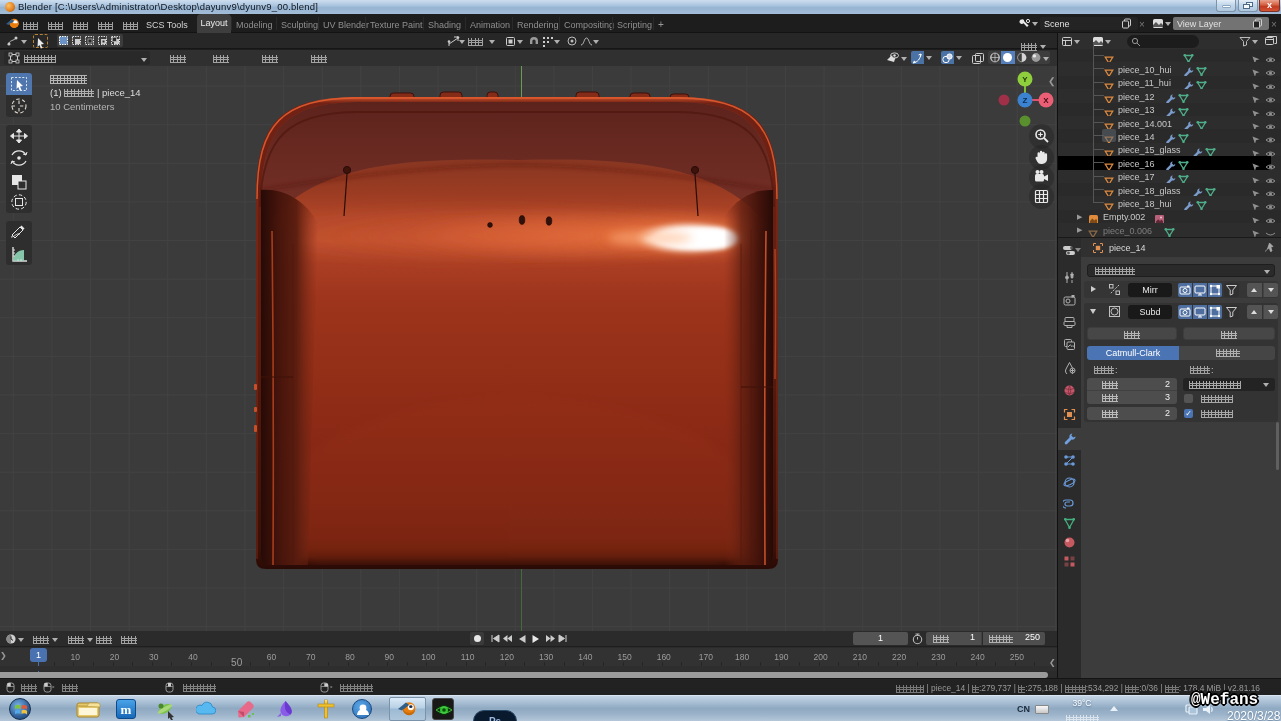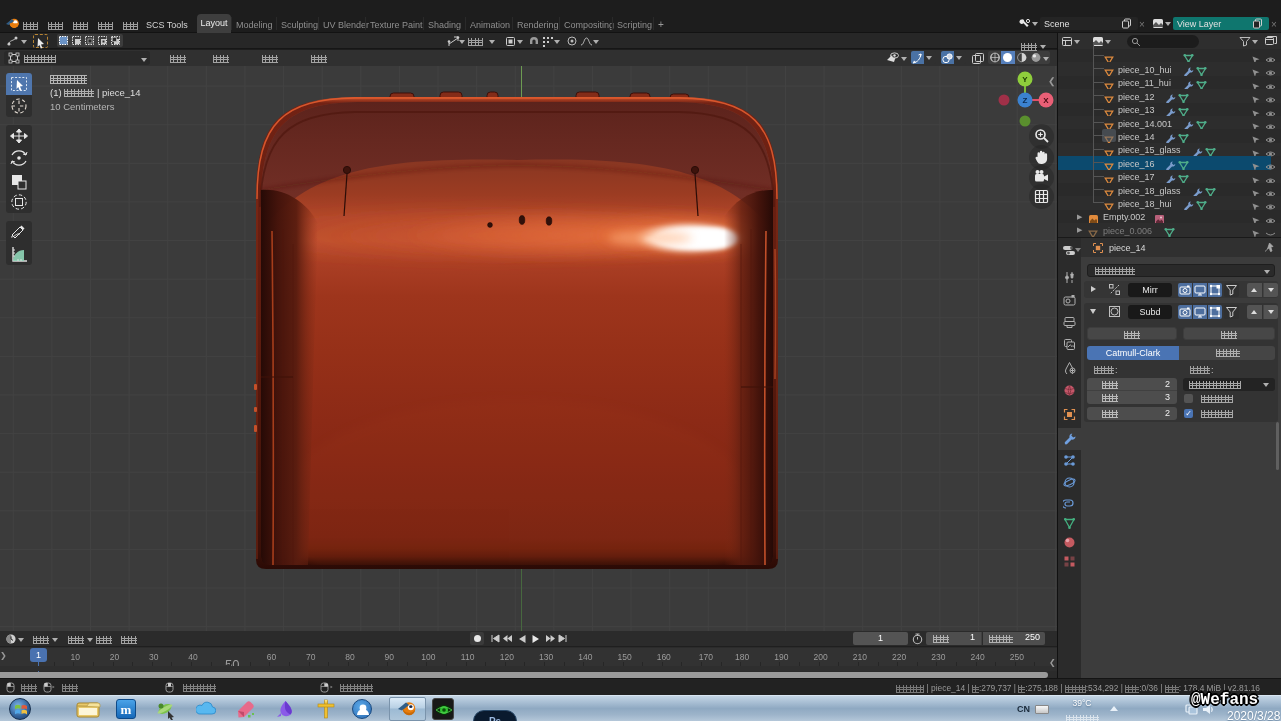--- a/index.html
+++ b/index.html
@@ -13,20 +13,36 @@
 .zz{position:absolute;
   background-image:repeating-linear-gradient(0deg,currentColor 0 1px,transparent 1px 2.6px),
   repeating-linear-gradient(90deg,currentColor 0 1px,transparent 1px 3.4px);
   opacity:.72}
 .ds{display:inline-block;vertical-align:middle;width:0;height:0;
   border-left:3px solid transparent;border-right:3px solid transparent;border-top:4px solid #b0b0b0}
 </style></head>
 <body>
 <div id="root">
 
+<div class="a" id="titlebar" style="left:0;top:0;width:1281px;height:14px;
+  background:linear-gradient(#cfdef0 0%,#a9c4de 40%,#96b4d2 55%,#a3bdd8 100%);">
+  <div class="a" style="left:5px;top:2px;width:10px;height:10px;border-radius:50%;
+    background:radial-gradient(circle at 35% 35%,#ffc066,#e07f1d 60%,#9a4d08)"></div>
+  <div class="a" style="left:18px;top:1px;font-size:9.5px;color:#10141c;letter-spacing:.2px">Blender [C:\Users\Administrator\Desktop\dayunv9\dyunv9_00.blend]</div>
+
+  <div class="a" style="left:1216px;top:0;width:20px;height:12px;border:1px solid #7c93aa;border-top:none;border-radius:0 0 3px 3px;background:linear-gradient(#e4eef8,#c2d6ea 45%,#b0c8de)">
+     <div class="a" style="left:5px;top:5px;width:9px;height:3px;background:#fdfeff;border:1px solid #8ba6c0;border-radius:1px"></div>
+      </div>
+  <div class="a" style="left:1238px;top:0;width:20px;height:12px;border:1px solid #7c93aa;border-top:none;border-radius:0 0 3px 3px;background:linear-gradient(#e4eef8,#c2d6ea 45%,#b0c8de)">
+     <div class="a" style="left:7px;top:2px;width:7px;height:5px;border:1px solid #4e6a88;background:#f5faff"></div>
+     <div class="a" style="left:4px;top:4px;width:7px;height:5px;border:1px solid #4e6a88;background:#f5faff"></div>
+      </div>
+  <div class="a" style="left:1259px;top:0;width:21px;height:12px;border:1px solid #7c3326;border-top:none;border-radius:0 0 3px 3px;background:linear-gradient(#e9a28f,#d45f41 45%,#c03a20 60%,#d55436);
+     color:#fff;font-size:9px;font-weight:bold;text-align:center;line-height:11px">x</div>
+</div>
 
 <div class="a" id="topbar" style="left:0;top:14px;width:1281px;height:19px;background:#1d1d1d;border-bottom:1px solid #131313">
 
   <svg class="a" style="left:6px;top:3px" width="14" height="12" viewBox="0 0 14 12">
     <circle cx="8.2" cy="6.3" r="4.6" fill="#e87d0d"></circle>
     <circle cx="9.4" cy="5.4" r="2.2" fill="#fff"></circle>
     <path d="M0 7 L6 2 L8 4 L3 8 Z" fill="#2f5d87"></path>
     <path d="M8.2 6.3 m-4.6 0 a4.6 4.6 0 0 0 9.2 0 z" fill="#e87d0d"></path>
   </svg>
   <div class="zz" style="left:23px;top:8px;width:15px;height:8px;color:#cfcfcf"></div>
@@ -70,21 +86,21 @@
       <rect x="3.5" y="1" width="6" height="7" rx="1" fill="none" stroke="#cdcdcd"></rect>
       <rect x="1.5" y="3" width="6" height="7" rx="1" fill="#242424" stroke="#cdcdcd"></rect>
     </svg>
       </div>
   <div class="a" style="left:1139px;top:5px;font-size:10px;color:#777">×</div>
   <svg class="a" style="left:1152px;top:4px" width="12" height="11" viewBox="0 0 12 11">
     <rect x="1" y="1" width="10" height="9" rx="1.5" fill="#ddd"></rect>
     <path d="M1 7 l3-3 3 3 2-2 2 2 v2 h-10z" fill="#555"></path>
   </svg>
   <span class="ds a" style="left:1165px;top:8px"></span>
-  <div class="a" style="left:1173px;top:3px;width:96px;height:13px;background:#0f766e;border-radius:2px">
+  <div class="a" style="left:1173px;top:3px;width:96px;height:13px;background:#737373;border-radius:2px">
     <div class="a" style="left:4px;top:2px;font-size:9px;color:#e0e0e0">View Layer</div>
     <svg class="a" style="left:79px;top:1px" width="11" height="11" viewBox="0 0 11 11">
       <rect x="3.5" y="1" width="6" height="7" rx="1" fill="none" stroke="#cdcdcd"></rect>
       <rect x="1.5" y="3" width="6" height="7" rx="1" fill="#242424" stroke="#cdcdcd"></rect>
     </svg>
       </div>
   <div class="a" style="left:1271px;top:5px;font-size:10px;color:#777">×</div>
 </div>
 
 <div class="a" id="toolsettings" style="left:0;top:33px;width:1057px;height:16px;background:#272727;border-bottom:1px solid #161616">
@@ -509,21 +525,21 @@
       <span class="a" style="right:5px;top:0;font-size:9px;color:#fff">250</span>
         </div>
   </div>
 
   <div class="a" style="left:0;top:17px;width:1057px;height:18px;background:#323232">
     <div id="ticks">
           <div class="a" style="left:65.307px;top:3.5px;width:20px;text-align:center;font-size:8.5px;color:#9d9d9d">10</div>
           <div class="a" style="left:104.537px;top:3.5px;width:20px;text-align:center;font-size:8.5px;color:#9d9d9d">20</div>
           <div class="a" style="left:143.767px;top:3.5px;width:20px;text-align:center;font-size:8.5px;color:#9d9d9d">30</div>
           <div class="a" style="left:182.997px;top:3.5px;width:20px;text-align:center;font-size:8.5px;color:#9d9d9d">40</div>
-          <div class="a" style="left:222.227px;top:9px;width:20px;text-align:center;font-size:13px;color:#9d9d9d">50</div>
+          <div class="a" style="left:222.227px;top:9px;width:20px;text-align:right;font-size:10px;color:#9d9d9d">50</div>
           <div class="a" style="left:261.457px;top:3.5px;width:20px;text-align:center;font-size:8.5px;color:#9d9d9d">60</div>
           <div class="a" style="left:300.687px;top:3.5px;width:20px;text-align:center;font-size:8.5px;color:#9d9d9d">70</div>
           <div class="a" style="left:339.91700000000003px;top:3.5px;width:20px;text-align:center;font-size:8.5px;color:#9d9d9d">80</div>
           <div class="a" style="left:379.147px;top:3.5px;width:20px;text-align:center;font-size:8.5px;color:#9d9d9d">90</div>
           <div class="a" style="left:418.377px;top:3.5px;width:20px;text-align:center;font-size:8.5px;color:#9d9d9d">100</div>
           <div class="a" style="left:457.607px;top:3.5px;width:20px;text-align:center;font-size:8.5px;color:#9d9d9d">110</div>
           <div class="a" style="left:496.837px;top:3.5px;width:20px;text-align:center;font-size:8.5px;color:#9d9d9d">120</div>
           <div class="a" style="left:536.067px;top:3.5px;width:20px;text-align:center;font-size:8.5px;color:#9d9d9d">130</div>
           <div class="a" style="left:575.297px;top:3.5px;width:20px;text-align:center;font-size:8.5px;color:#9d9d9d">140</div>
           <div class="a" style="left:614.527px;top:3.5px;width:20px;text-align:center;font-size:8.5px;color:#9d9d9d">150</div>
@@ -814,21 +830,21 @@
               <circle cx="5.5" cy="9" r="1.2" fill="#4fae8a"></circle>
             </svg></div>
           <div class="a" style="left:193px;top:2px;width:10px;height:10px"><svg width="10" height="10" viewBox="0 0 10 10">
               <path d="M1.5 1.5 L8.5 4.2 L5 5.2 L4 9 Z" fill="#909090"></path>
             </svg></div>
           <div class="a" style="left:207px;top:2px;width:11px;height:10px"><svg width="11" height="10" viewBox="0 0 11 10">
               <path d="M1 5 Q5.5 1 10 5 Q5.5 9 1 5Z" fill="none" stroke="#909090" stroke-width="1"></path>
               <circle cx="5.5" cy="5" r="1.6" fill="#909090"></circle>
             </svg></div>
         </div>
-        <div class="a" style="left:0;top:123.2px;width:213px;height:13.4px;background:#0c4a6e">
+        <div class="a" style="left:0;top:123.2px;width:213px;height:13.4px;background:#000000">
           <div class="a" style="left:35px;top:6px;width:11px;height:1px;background:#555"></div>
           <div class="a" style="left:35px;top:-7px;width:1px;height:14px;background:#555"></div>
           <div class="a" style="left:46px;top:2px;width:10px;height:9px"><svg width="10" height="10" viewBox="0 0 10 10">
               <path d="M1.2 2 h7.6 L5 8.4Z" fill="none" stroke="#dd8a3e" stroke-width="1.25"></path>
             </svg></div>
           <div class="a" style="left:60px;top:2.5px;font-size:9px;color:#c8c8c8">piece_16</div>
           <div class="a" style="left:106.8px;top:1px;width:11px;height:11px"><svg width="11" height="11" viewBox="0 0 11 11">
               <path d="M7.8 1.5 a2.6 2.6 0 0 0-2.5 3.3 L1.6 8.5 a1.2 1.2 0 0 0 1.7 1.7 L7 6.5 a2.6 2.6 0 0 0 3.3-2.5 l-1.8 .9 -1.6-1.6 .9-1.8" fill="#7a9ccc"></path>
             </svg></div>
           <div class="a" style="left:119.8px;top:1px;width:11px;height:11px"><svg width="11" height="11" viewBox="0 0 11 11">

